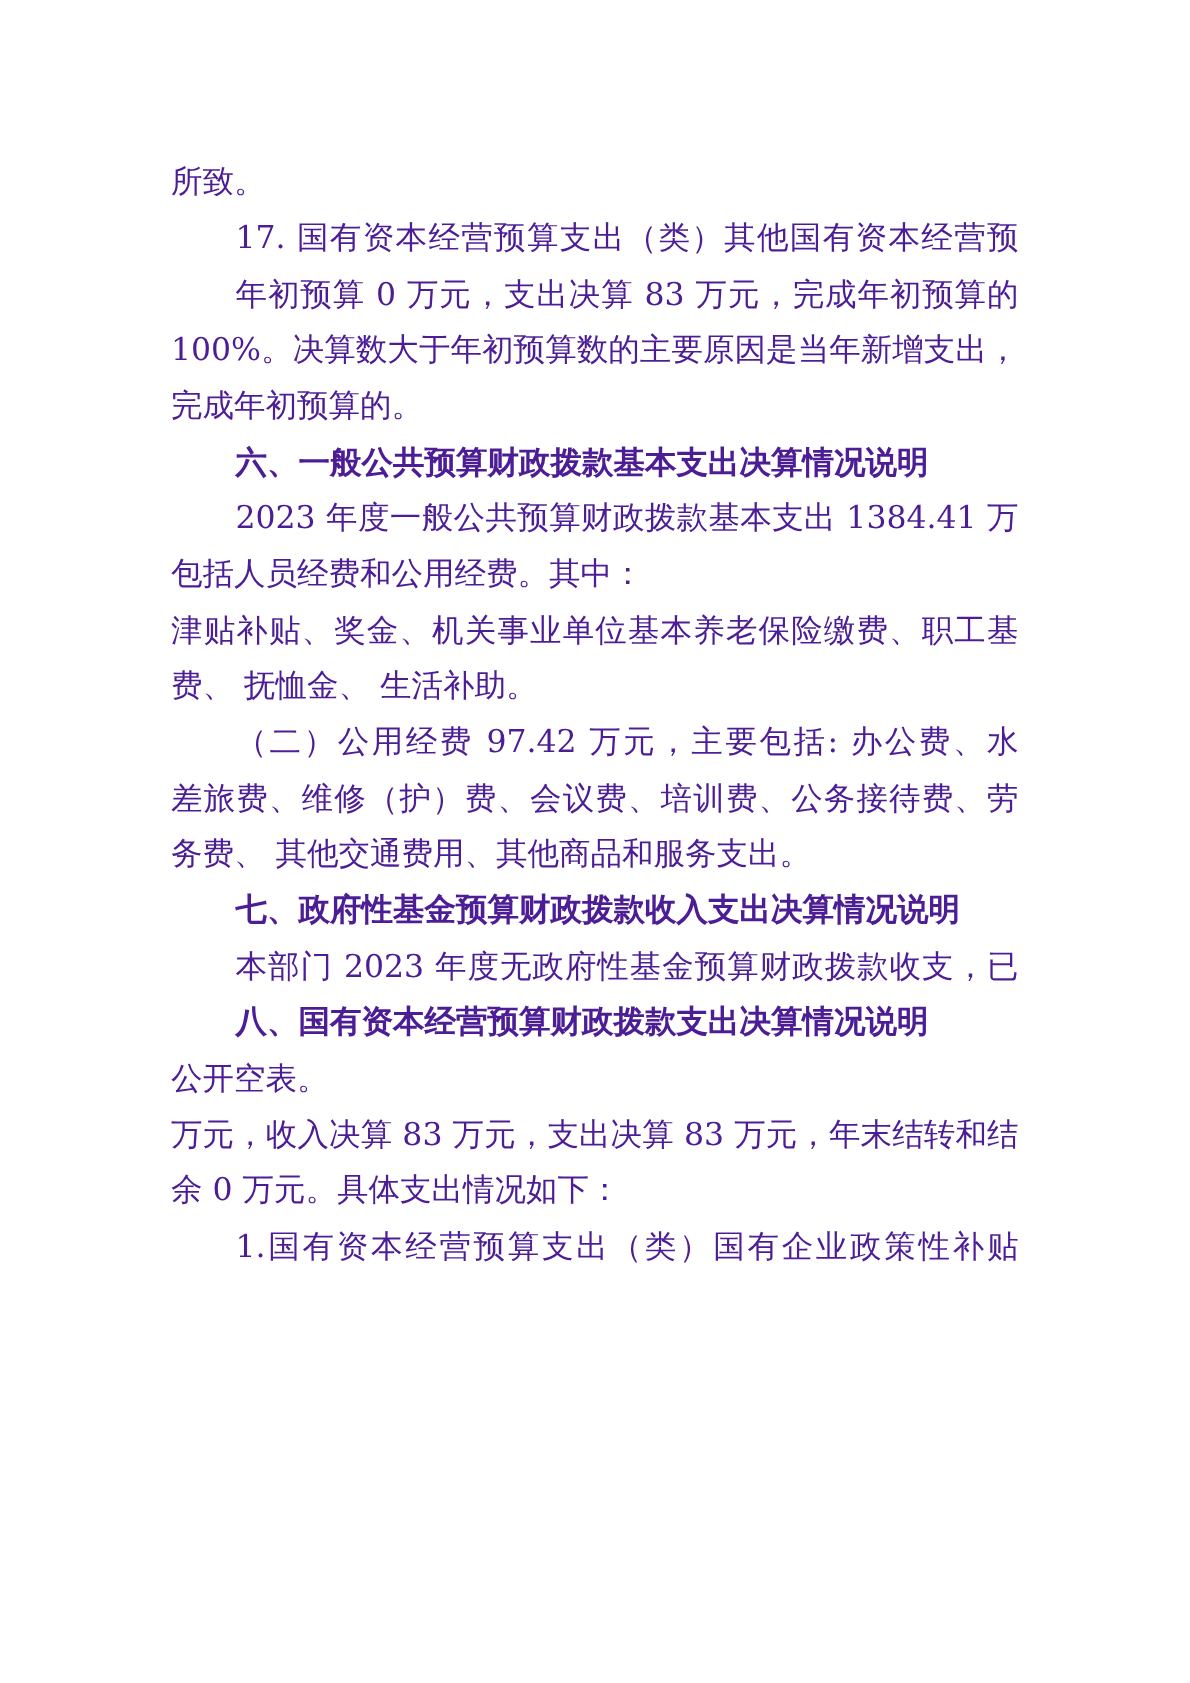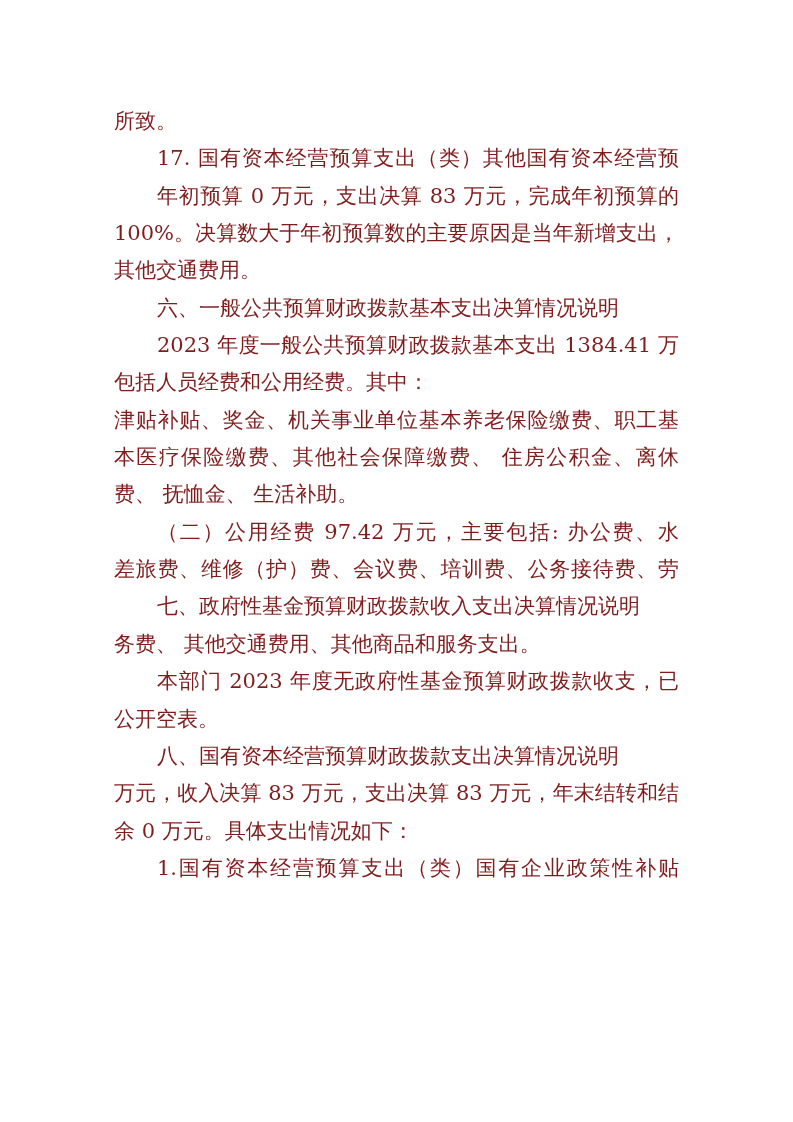--- a/index.html
+++ b/index.html
@@ -12,36 +12,36 @@
     width: 793px;
     height: 1122px;
     background: #ffffff;
     overflow: hidden;
   }
   .text-block {
     position: absolute;
     left: 114px;
     top: 103px;
     width: 565px;
-    color: #7f1d1d;
+    color: #4c1d95;
   }
   .line {
     font-size: 21px;
     line-height: 37.35px;
     height: 37.35px;
     text-align: justify;
     white-space: pre-wrap;
     overflow: hidden;
   }
   .serif {
     font-family: "DejaVu Serif", "Liberation Serif", serif;
   }
   .sans-head {
     font-family: "DejaVu Sans", "Liberation Sans", sans-serif;
-    font-weight: normal;
+    font-weight: bold;
   }
   .bold {
     font-weight: normal;
   }
   .ind {
     text-indent: 43px;
   }
   .fill {
     text-align-last: justify;
   }
@@ -51,41 +51,40 @@
 
 <div class="page">
   <div class="text-block">
 
     <div class="line serif">所致。</div>
 
     <div class="line serif bold ind fill">17. 国有资本经营预算支出（类）其他国有资本经营预</div>
 
     <div class="line serif ind fill">年初预算 0 万元，支出决算 83 万元，完成年初预算的</div>
     <div class="line serif fill">100%。决算数大于年初预算数的主要原因是当年新增支出，</div>
-    <div class="line serif">其他交通费用。</div>
+    <div class="line serif">完成年初预算的。</div>
 
     <div class="line sans-head ind">六、一般公共预算财政拨款基本支出决算情况说明</div>
 
     <div class="line serif ind fill">2023 年度一般公共预算财政拨款基本支出 1384.41 万元，</div>
     <div class="line serif">包括人员经费和公用经费。其中：</div>
 
     <div class="line serif fill">津贴补贴、奖金、机关事业单位基本养老保险缴费、职工基</div>
-    <div class="line serif fill">本医疗保险缴费、其他社会保障缴费、 住房公积金、离休</div>
     <div class="line serif">费、 抚恤金、 生活补助。</div>
 
     <div class="line serif ind fill"><span class="bold">（二）公用经费</span><span> 97.42 万元，主要包括: 办公费、水费、</span></div>
     <div class="line serif fill">差旅费、维修（护）费、会议费、培训费、公务接待费、劳</div>
+    <div class="line serif">务费、 其他交通费用、其他商品和服务支出。</div>
+
     <div class="line sans-head ind">七、政府性基金预算财政拨款收入支出决算情况说明</div>
 
-    <div class="line serif">务费、 其他交通费用、其他商品和服务支出。</div>
+    <div class="line serif ind fill">本部门 2023 年度无政府性基金预算财政拨款收支，已</div>
+    <div class="line sans-head ind">八、国有资本经营预算财政拨款支出决算情况说明</div>
 
-    <div class="line serif ind fill">本部门 2023 年度无政府性基金预算财政拨款收支，已</div>
     <div class="line serif">公开空表。</div>
-
-    <div class="line sans-head ind">八、国有资本经营预算财政拨款支出决算情况说明</div>
 
     <div class="line serif fill">万元，收入决算 83 万元，支出决算 83 万元，年末结转和结</div>
     <div class="line serif">余 0 万元。具体支出情况如下：</div>
 
     <div class="line serif bold ind fill">1.国有资本经营预算支出（类）国有企业政策性补贴（款）</div>
 
   </div>
 </div>
 
 </body></html>

